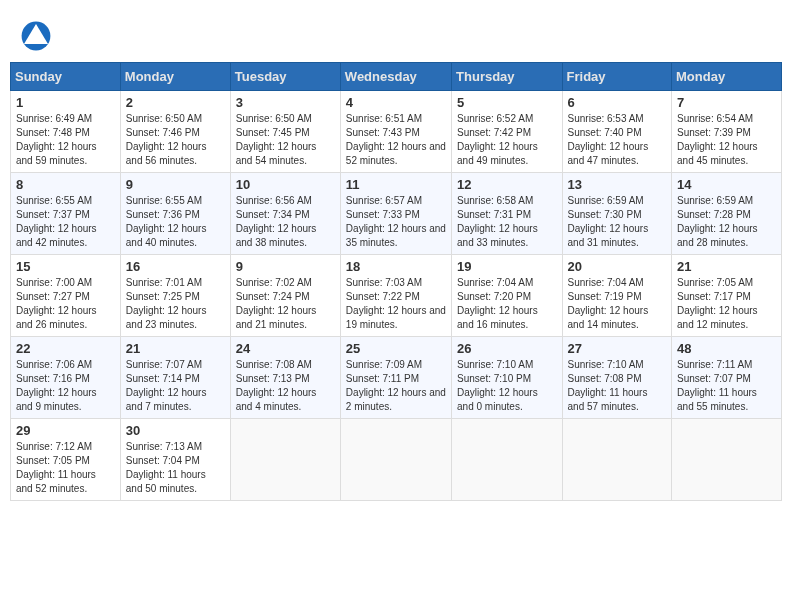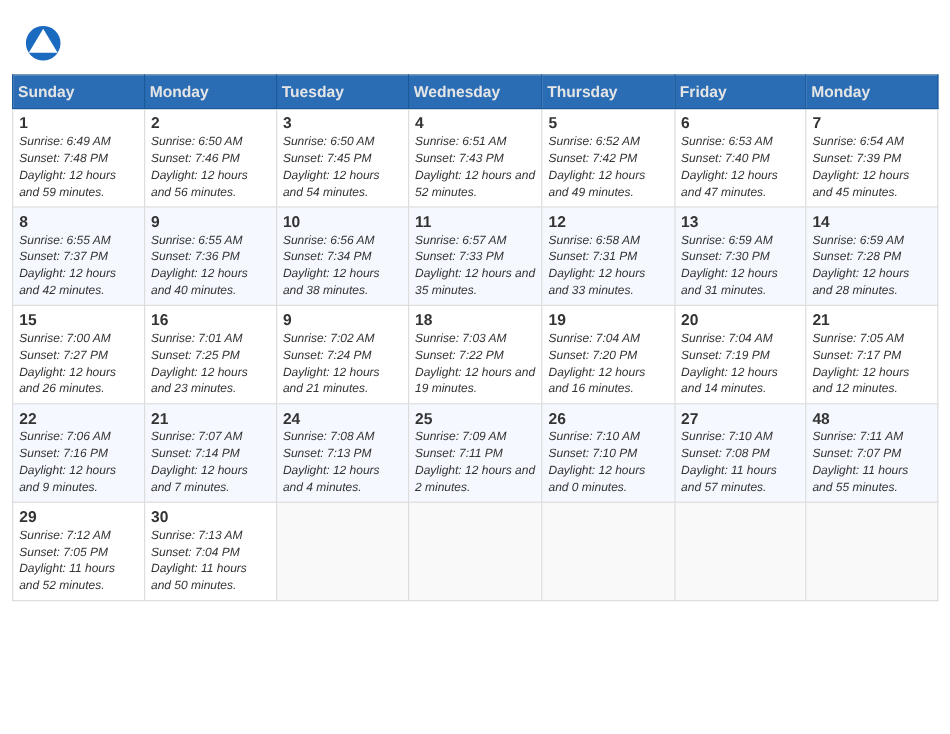--- a/index.html
+++ b/index.html
@@ -76,21 +76,20 @@
     .day-number {
       font-size: 13px;
       font-weight: bold;
       display: block;
       margin-bottom: 2px;
     }
     .day-info {
       font-size: 10px;
       line-height: 1.4;
       color: #333;
-      font-style: italic;
     }
     .empty-cell {
       background: #f9f9f9 !important;
     }
   </style>
 </head>
 <body>
 
 <div class="header">
   <div class="logo">

